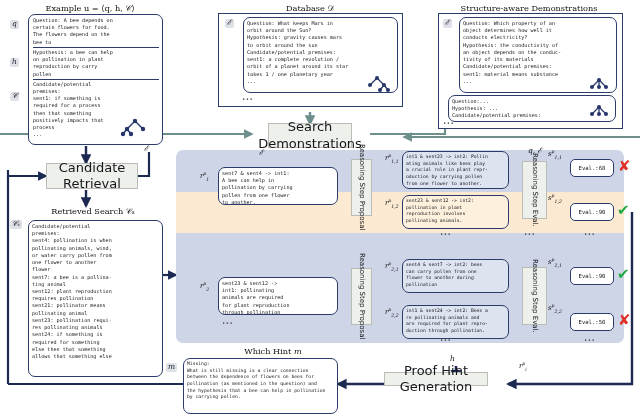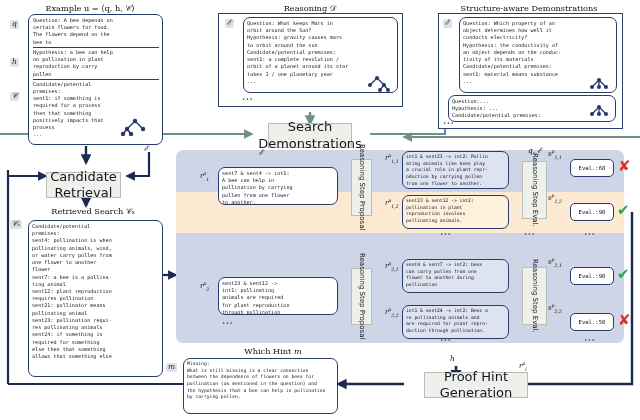--- a/index.html
+++ b/index.html
@@ -173,21 +173,21 @@
     <circle cx="5" cy="11" r="2.2" fill="#26366b"></circle>
   <circle cx="21" cy="11" r="2.2" fill="#26366b"></circle>
     <circle cx="1" cy="16" r="2.2" fill="#26366b"></circle>
   <circle cx="9" cy="16" r="2.2" fill="#26366b"></circle>
 </svg>
 
 <div class="abs tag" style="left:10px;top:20px;">q</div>
 <div class="abs tag" style="left:10px;top:58px;">h</div>
 <div class="abs tag" style="left:10px;top:92px;">𝒞</div>
 
-<div class="abs proc" style="left:46px;top:172px;width:75px;height:26px;">
+<div class="abs proc" style="left:46px;top:163px;width:92px;height:26px;">
   <span style="white-space:pre-line;">Candidate
 Retrieval</span>
 </div>
 <div class="abs sym" style="left:144px;top:143px;">ℰ</div>
 
 <div class="abs ttl" style="left:18px;top:206px;width:150px;">Retrieved Search 𝒞ₛ</div>
 <div class="abs tag" style="left:10px;top:220px;">𝒞ₛ</div>
 <div class="abs rbox" style="left:28px;top:220px;width:135px;height:157px;">
   <div class="mono">Candidate/potential
 premises:
@@ -203,21 +203,21 @@
 sent21: pollinator means
 pollinating animal
 sent23: pollination requi-
 res pollinating animals
 sent24: if something is
 required for something
 else then that something
 allows that something else</div>
 </div>
 
-<div class="abs ttl" style="left:215px;top:3px;width:190px;">Reasoning 𝒟</div>
+<div class="abs ttl" style="left:215px;top:3px;width:190px;">Database 𝒟</div>
 <div class="abs outer" style="left:218px;top:13px;width:185px;height:94px;"></div>
 <div class="abs tag" style="left:225px;top:19px;">ℰ</div>
 <div class="abs rbox" style="left:243px;top:17px;width:155px;height:76px;">
   <div class="mono">Question: What keeps Mars in
 orbit around the Sun?
 Hypothesis: gravity causes mars
 to orbit around the sun
 Candidate/potential premises:
 sent1: a complete revolution /
 orbit of a planet around its star
@@ -412,20 +412,20 @@
 <div class="abs tag" style="left:166px;top:363px;">𝑚</div>
 <div class="abs rbox" style="left:183px;top:358px;width:155px;height:56px;">
   <div class="mono" style="font-size:4.7px;">Missing:
 What is still missing is a clear connection
 between the dependence of flowers on bees for
 pollination (as mentioned in the question) and
 the hypothesis that a bee can help in pollination
 by carrying pollen.</div>
 </div>
 
-<div class="abs proc" style="left:424px;top:372px;width:104px;height:26px;">
+<div class="abs proc" style="left:384px;top:372px;width:104px;height:14px;">
   <span style="white-space:pre-line;">Proof Hint
 Generation</span>
 </div>
 <div class="abs sym" style="left:450px;top:354px;">h</div>
 <div class="abs symsub" style="left:519px;top:362px;">
   <span>r</span><sup>p</sup><sub>i</sub>
 </div>
 
 </body></html>

